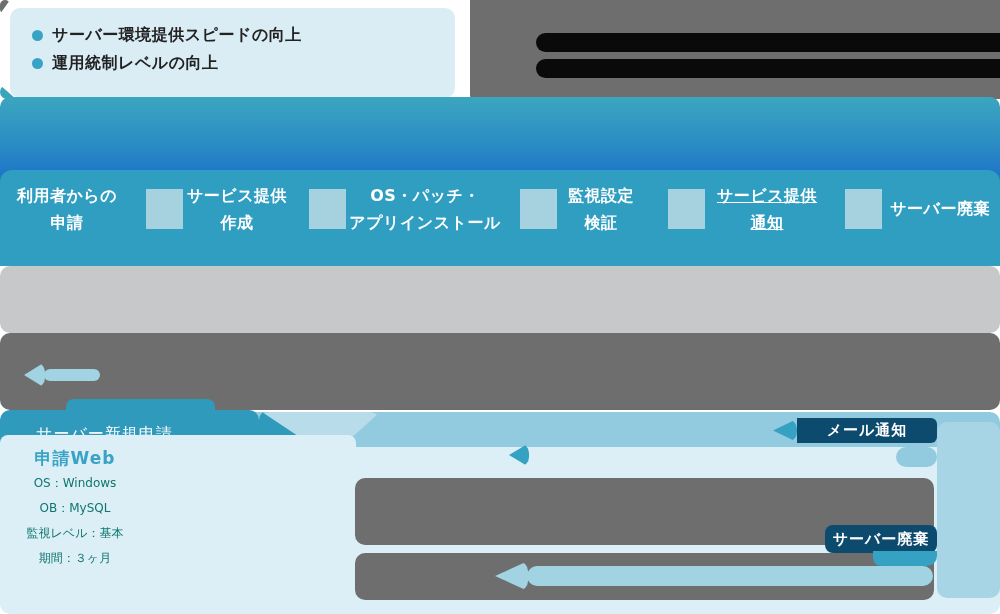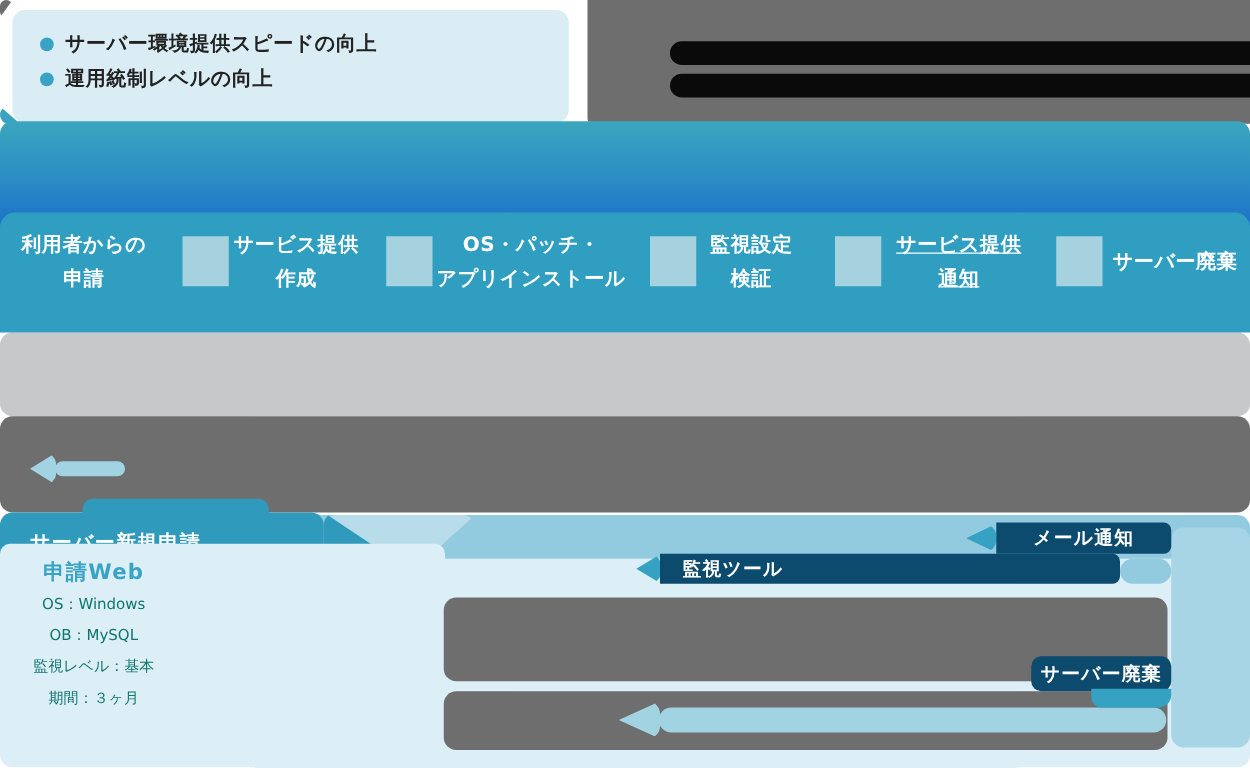--- a/index.html
+++ b/index.html
@@ -44,21 +44,21 @@
   
   .bottom-bg{left:0;top:447px;width:1000px;height:167px;background:#dceef6;}
   .medium-band{left:0;top:412px;width:1000px;height:35px;background:#92cbdf;}
   .medium-band-patch{left:896px;top:447px;width:41px;height:20px;background:#92cbdf;}
   .vertical-box{left:937px;top:422px;width:63px;height:176px;background:#a8d5e5;}
 
   .banner-light-wedge{left:259px;top:412px;width:121px;height:46px;background:#b9dcea;
     clip-path:polygon(0 0,100% 0,58% 100%,0 100%);}
   .banner-tab{left:66px;top:399px;width:149px;height:16px;background:#2f9abc;border-radius:8px 8px 0 0;}
   .banner-bar{left:0;top:410px;width:259px;height:48px;background:#2f9abc;color:#fff;
-    font-size:16px;font-weight:bold;line-height:48px;padding-left:24px;box-sizing:border-box;letter-spacing:1px;}
+    font-size:16px;font-weight:normal;line-height:48px;padding-left:36px;box-sizing:border-box;letter-spacing:1px;}
   .banner-wedge{left:259px;top:410px;width:72px;height:48px;background:#2f9abc;
     clip-path:polygon(0 0,100% 100%,0 100%);}
 
   .request-box{left:0;top:435px;width:356px;height:129px;background:#dceef6;border-radius:8px;}
   .request-inner{position:absolute;left:0;top:10px;width:150px;text-align:center;}
   .request-title{color:#39a3c5;font-size:17px;font-weight:bold;line-height:26px;letter-spacing:1px;}
   .request-line{color:#0f766e;font-size:12px;line-height:25px;white-space:nowrap;}
 
   .gray-box1{left:355px;top:478px;width:579px;height:67px;background:#6e6e6e;}
   .gray-box2{left:355px;top:553px;width:579px;height:47px;background:#6e6e6e;}
@@ -147,19 +147,18 @@
       <div class="request-line">期間：３ヶ月</div>
     </div>
   </div>
 
   <div class="abs gray-box1"></div>
   <div class="abs gray-box2"></div>
   <div class="abs bottom-arrow-head"></div>
   <div class="abs bottom-arrow-shaft"></div>
 
   <div class="abs monitor-tip"></div>
-  <div class="abs callout monitor-bar">監視ツール</div>
   <div class="abs mail-tip"></div>
   <div class="abs callout mail-bar">メール通知</div>
   <div class="abs callout disposal-bar">サーバー廃棄</div>
   <div class="abs disposal-tail"></div>
 
 </div>
 
 </body></html>

